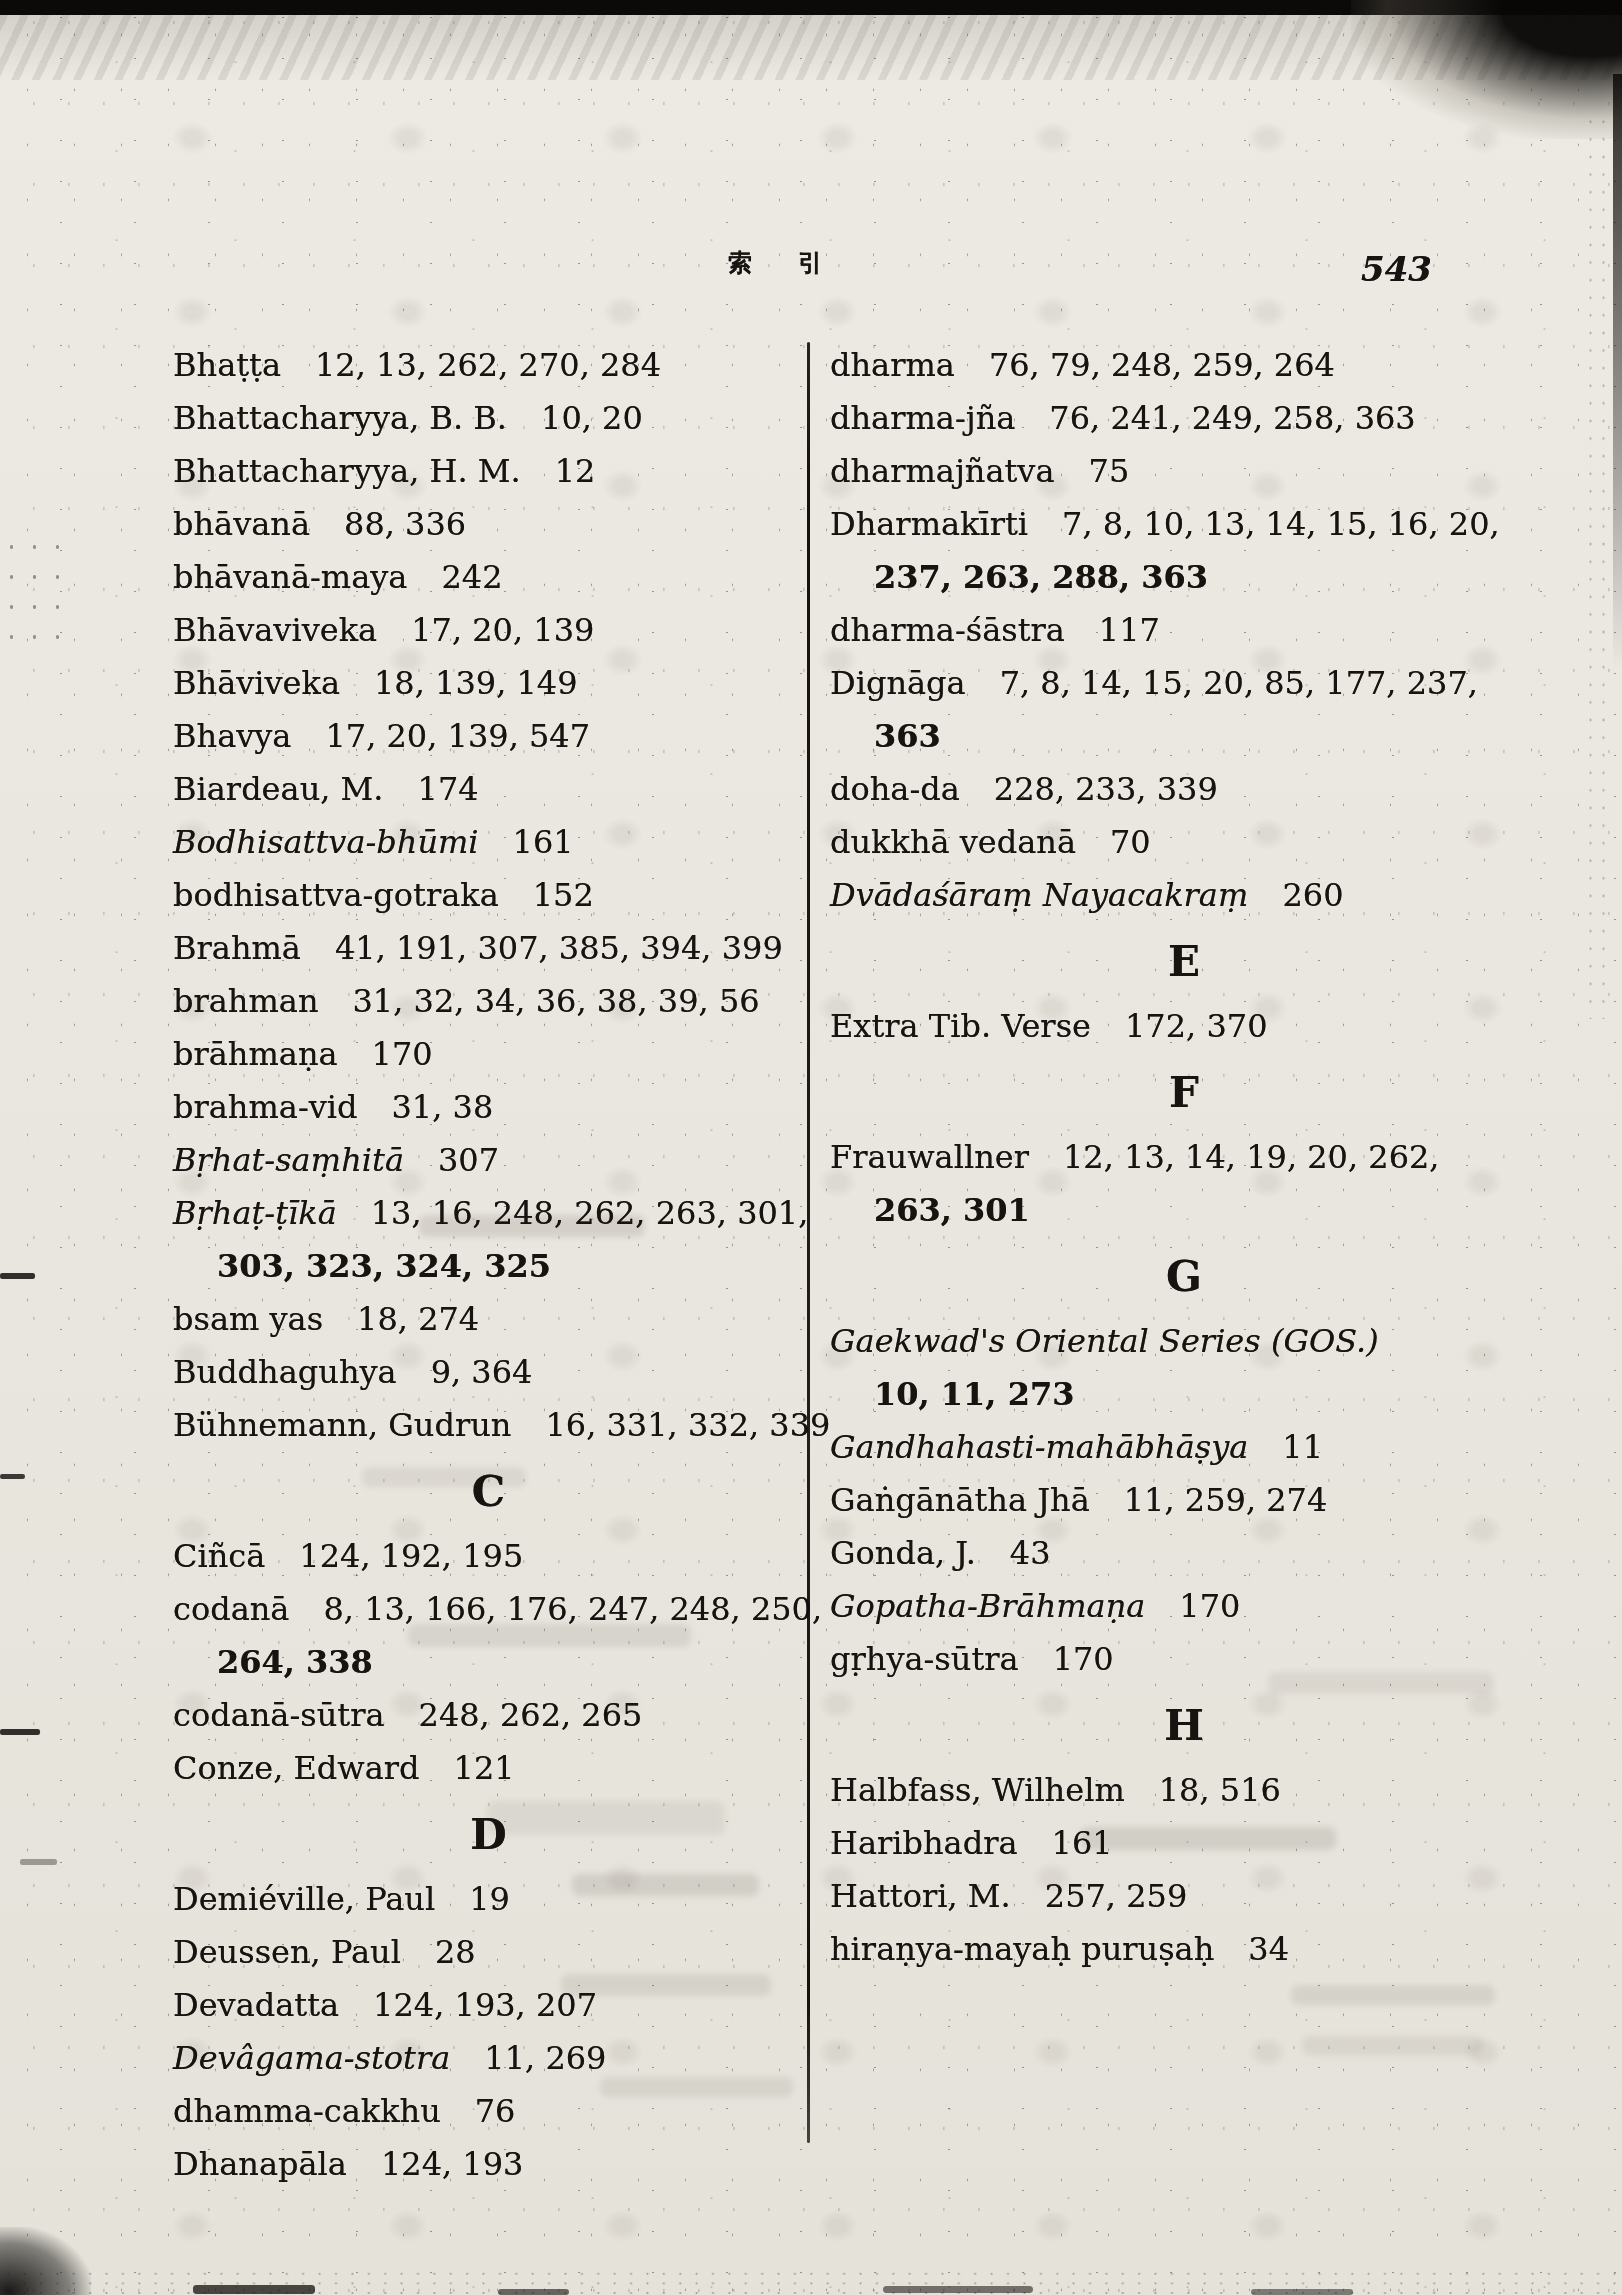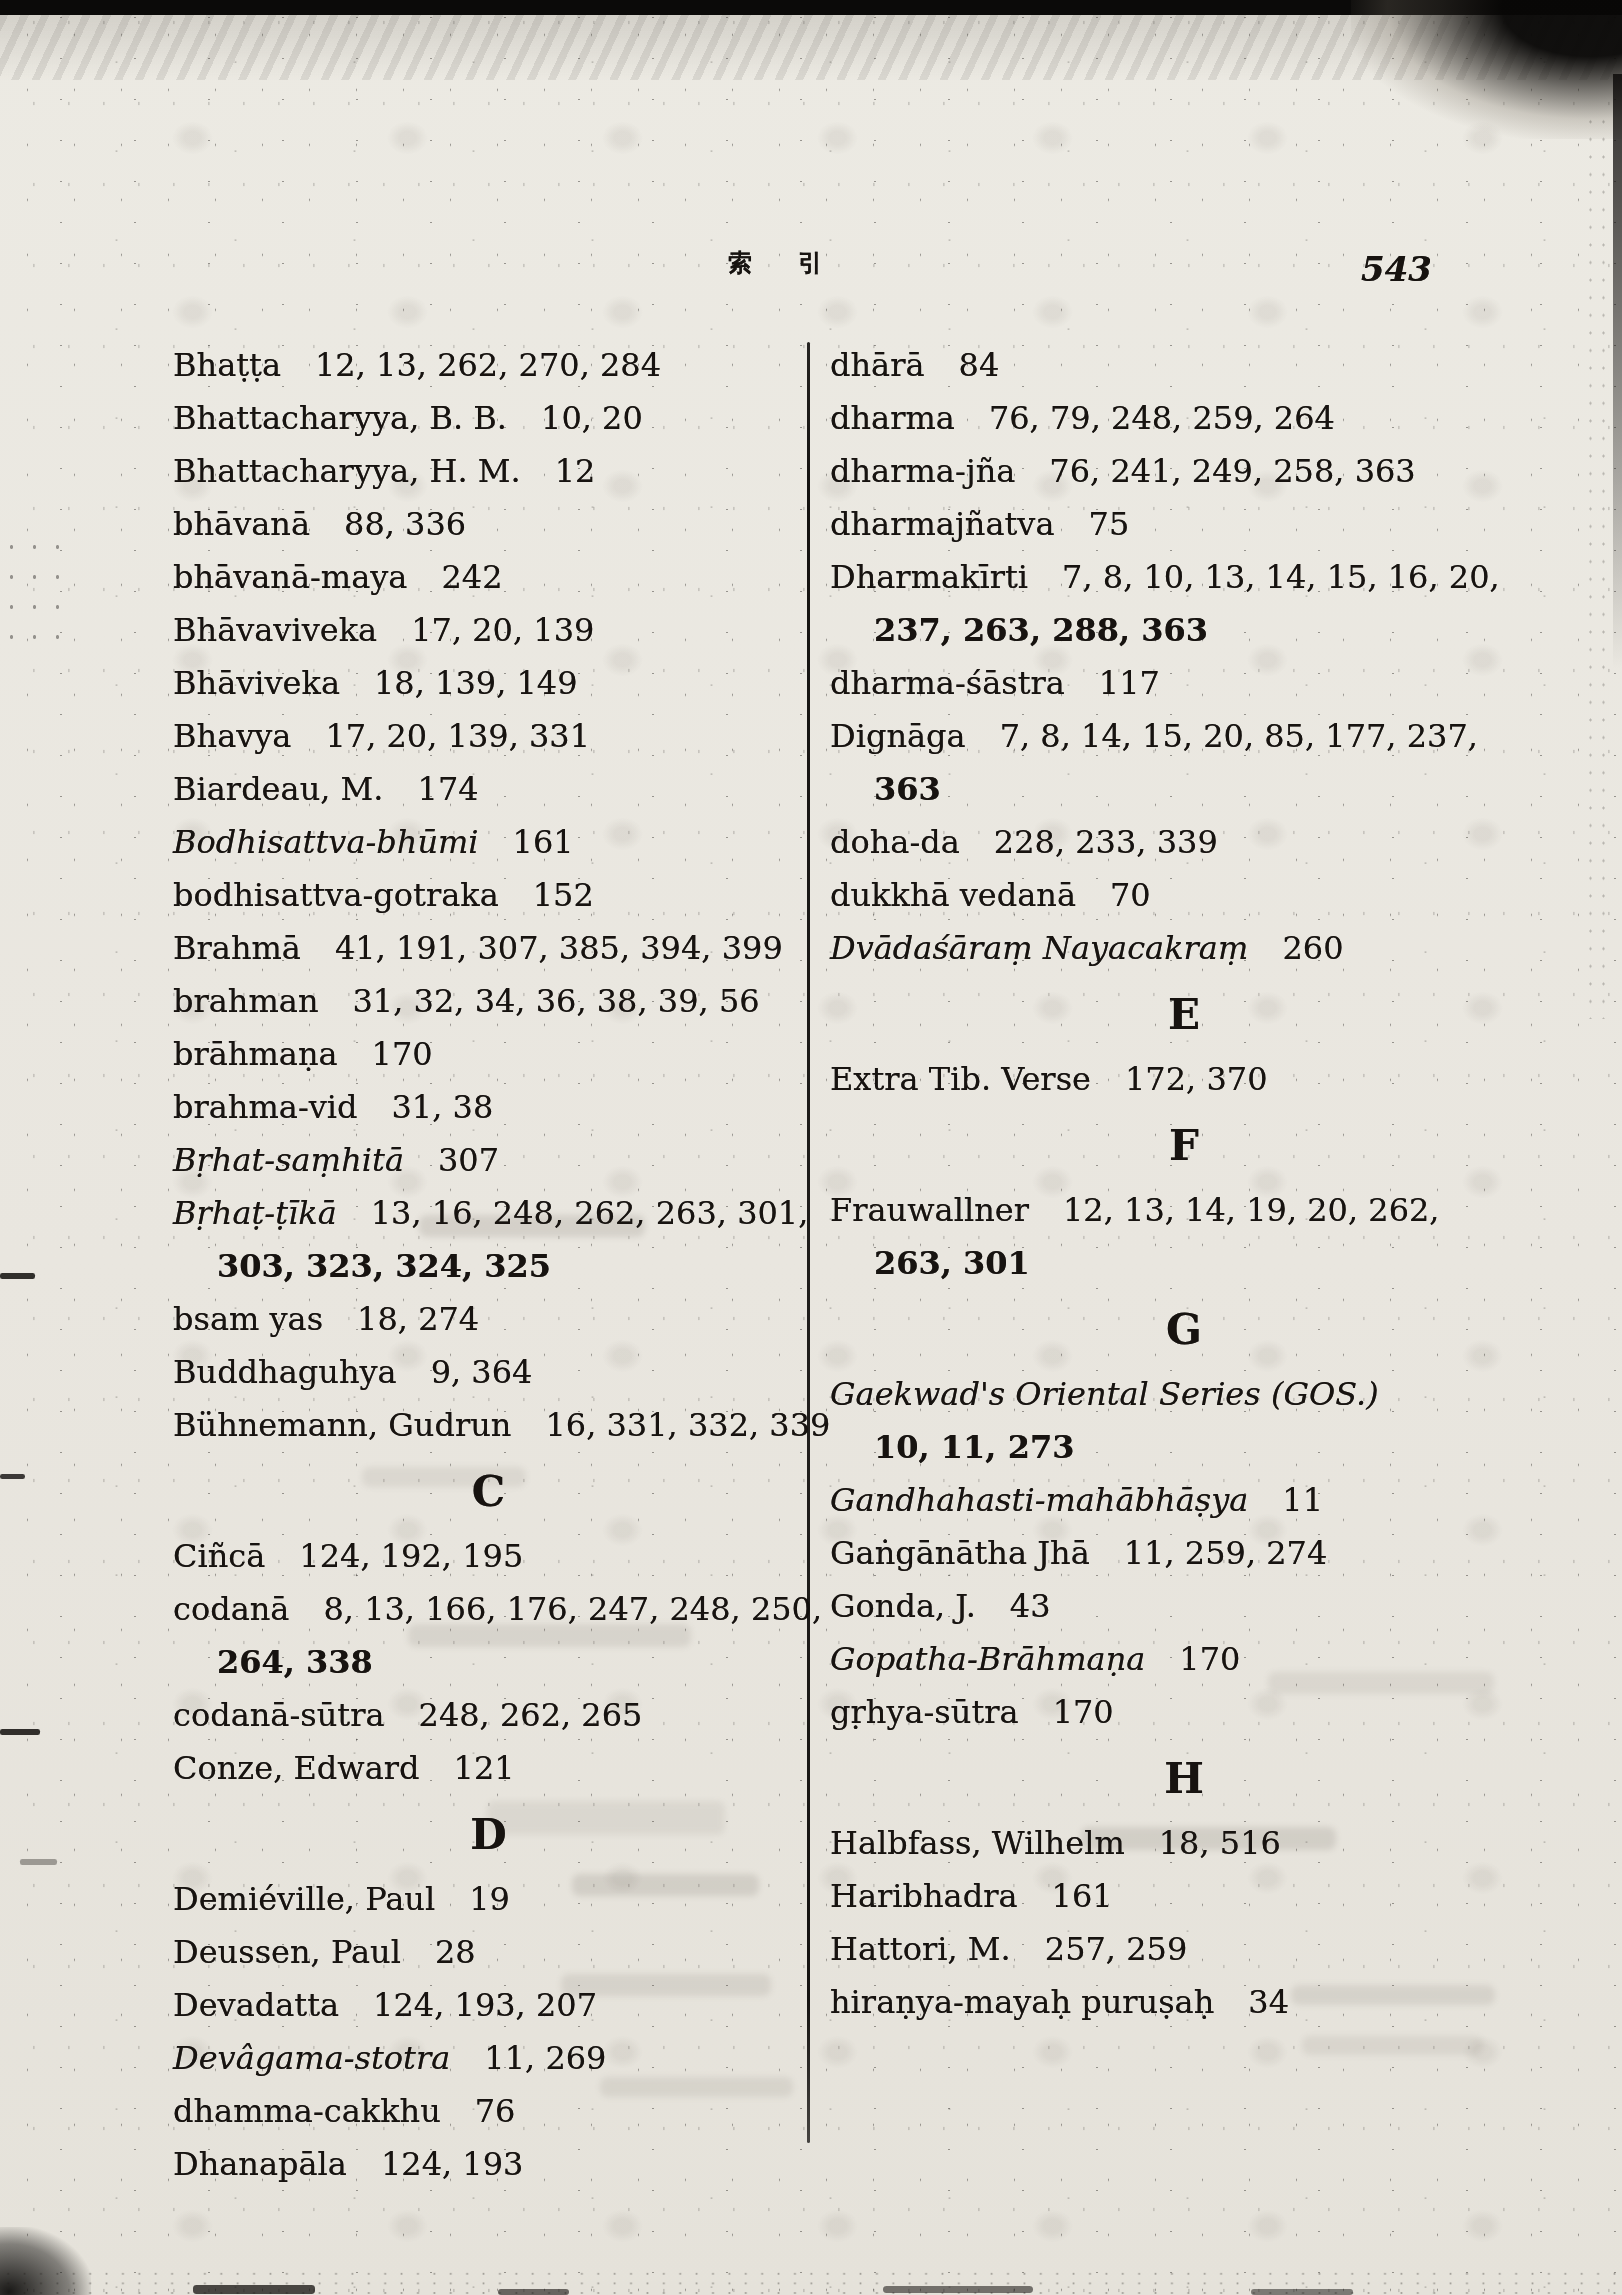--- a/index.html
+++ b/index.html
@@ -163,21 +163,21 @@
   <span class="page-number">543</span>
 
   <div class="col col-left" id="col-left">
       <div class="row"><span class="term">Bhaṭṭa</span><span class="pages">12, 13, 262, 270, 284</span></div>
       <div class="row"><span class="term">Bhattacharyya, B. B.</span><span class="pages">10, 20</span></div>
       <div class="row"><span class="term">Bhattacharyya, H. M.</span><span class="pages">12</span></div>
       <div class="row"><span class="term">bhāvanā</span><span class="pages">88, 336</span></div>
       <div class="row"><span class="term">bhāvanā-maya</span><span class="pages">242</span></div>
       <div class="row"><span class="term">Bhāvaviveka</span><span class="pages">17, 20, 139</span></div>
       <div class="row"><span class="term">Bhāviveka</span><span class="pages">18, 139, 149</span></div>
-      <div class="row"><span class="term">Bhavya</span><span class="pages">17, 20, 139, 331</span></div>
+      <div class="row"><span class="term">Bhavya</span><span class="pages">17, 20, 139, 547</span></div>
       <div class="row"><span class="term">Biardeau, M.</span><span class="pages">174</span></div>
       <div class="row"><span class="term italic">Bodhisattva-bhūmi</span><span class="pages">161</span></div>
       <div class="row"><span class="term">bodhisattva-gotraka</span><span class="pages">152</span></div>
       <div class="row"><span class="term">Brahmā</span><span class="pages">41, 191, 307, 385, 394, 399</span></div>
       <div class="row"><span class="term">brahman</span><span class="pages">31, 32, 34, 36, 38, 39, 56</span></div>
       <div class="row"><span class="term">brāhmaṇa</span><span class="pages">170</span></div>
       <div class="row"><span class="term">brahma-vid</span><span class="pages">31, 38</span></div>
       <div class="row"><span class="term italic">Bṛhat-saṃhitā</span><span class="pages">307</span></div>
       <div class="row"><span class="term italic">Bṛhaṭ-ṭīkā</span><span class="pages">13, 16, 248, 262, 263, 301,</span></div>
       <div class="row cont"><span class="pages">303, 323, 324, 325</span></div>
@@ -192,21 +192,20 @@
       <div class="row"><span class="term">Conze, Edward</span><span class="pages">121</span></div>
       <div class="row heading"><span>D</span></div>
       <div class="row"><span class="term">Demiéville, Paul</span><span class="pages">19</span></div>
       <div class="row"><span class="term">Deussen, Paul</span><span class="pages">28</span></div>
       <div class="row"><span class="term">Devadatta</span><span class="pages">124, 193, 207</span></div>
       <div class="row"><span class="term italic">Devâgama-stotra</span><span class="pages">11, 269</span></div>
       <div class="row"><span class="term">dhamma-cakkhu</span><span class="pages">76</span></div>
       <div class="row"><span class="term">Dhanapāla</span><span class="pages">124, 193</span></div>
     </div>
   <div class="col col-right" id="col-right">
-      <div class="row"><span class="term">dhārā</span><span class="pages">84</span></div>
       <div class="row"><span class="term">dharma</span><span class="pages">76, 79, 248, 259, 264</span></div>
       <div class="row"><span class="term">dharma-jña</span><span class="pages">76, 241, 249, 258, 363</span></div>
       <div class="row"><span class="term">dharmajñatva</span><span class="pages">75</span></div>
       <div class="row"><span class="term">Dharmakīrti</span><span class="pages">7, 8, 10, 13, 14, 15, 16, 20,</span></div>
       <div class="row cont"><span class="pages">237, 263, 288, 363</span></div>
       <div class="row"><span class="term">dharma-śāstra</span><span class="pages">117</span></div>
       <div class="row"><span class="term">Dignāga</span><span class="pages">7, 8, 14, 15, 20, 85, 177, 237,</span></div>
       <div class="row cont"><span class="pages">363</span></div>
       <div class="row"><span class="term">doha-da</span><span class="pages">228, 233, 339</span></div>
       <div class="row"><span class="term">dukkhā vedanā</span><span class="pages">70</span></div>

